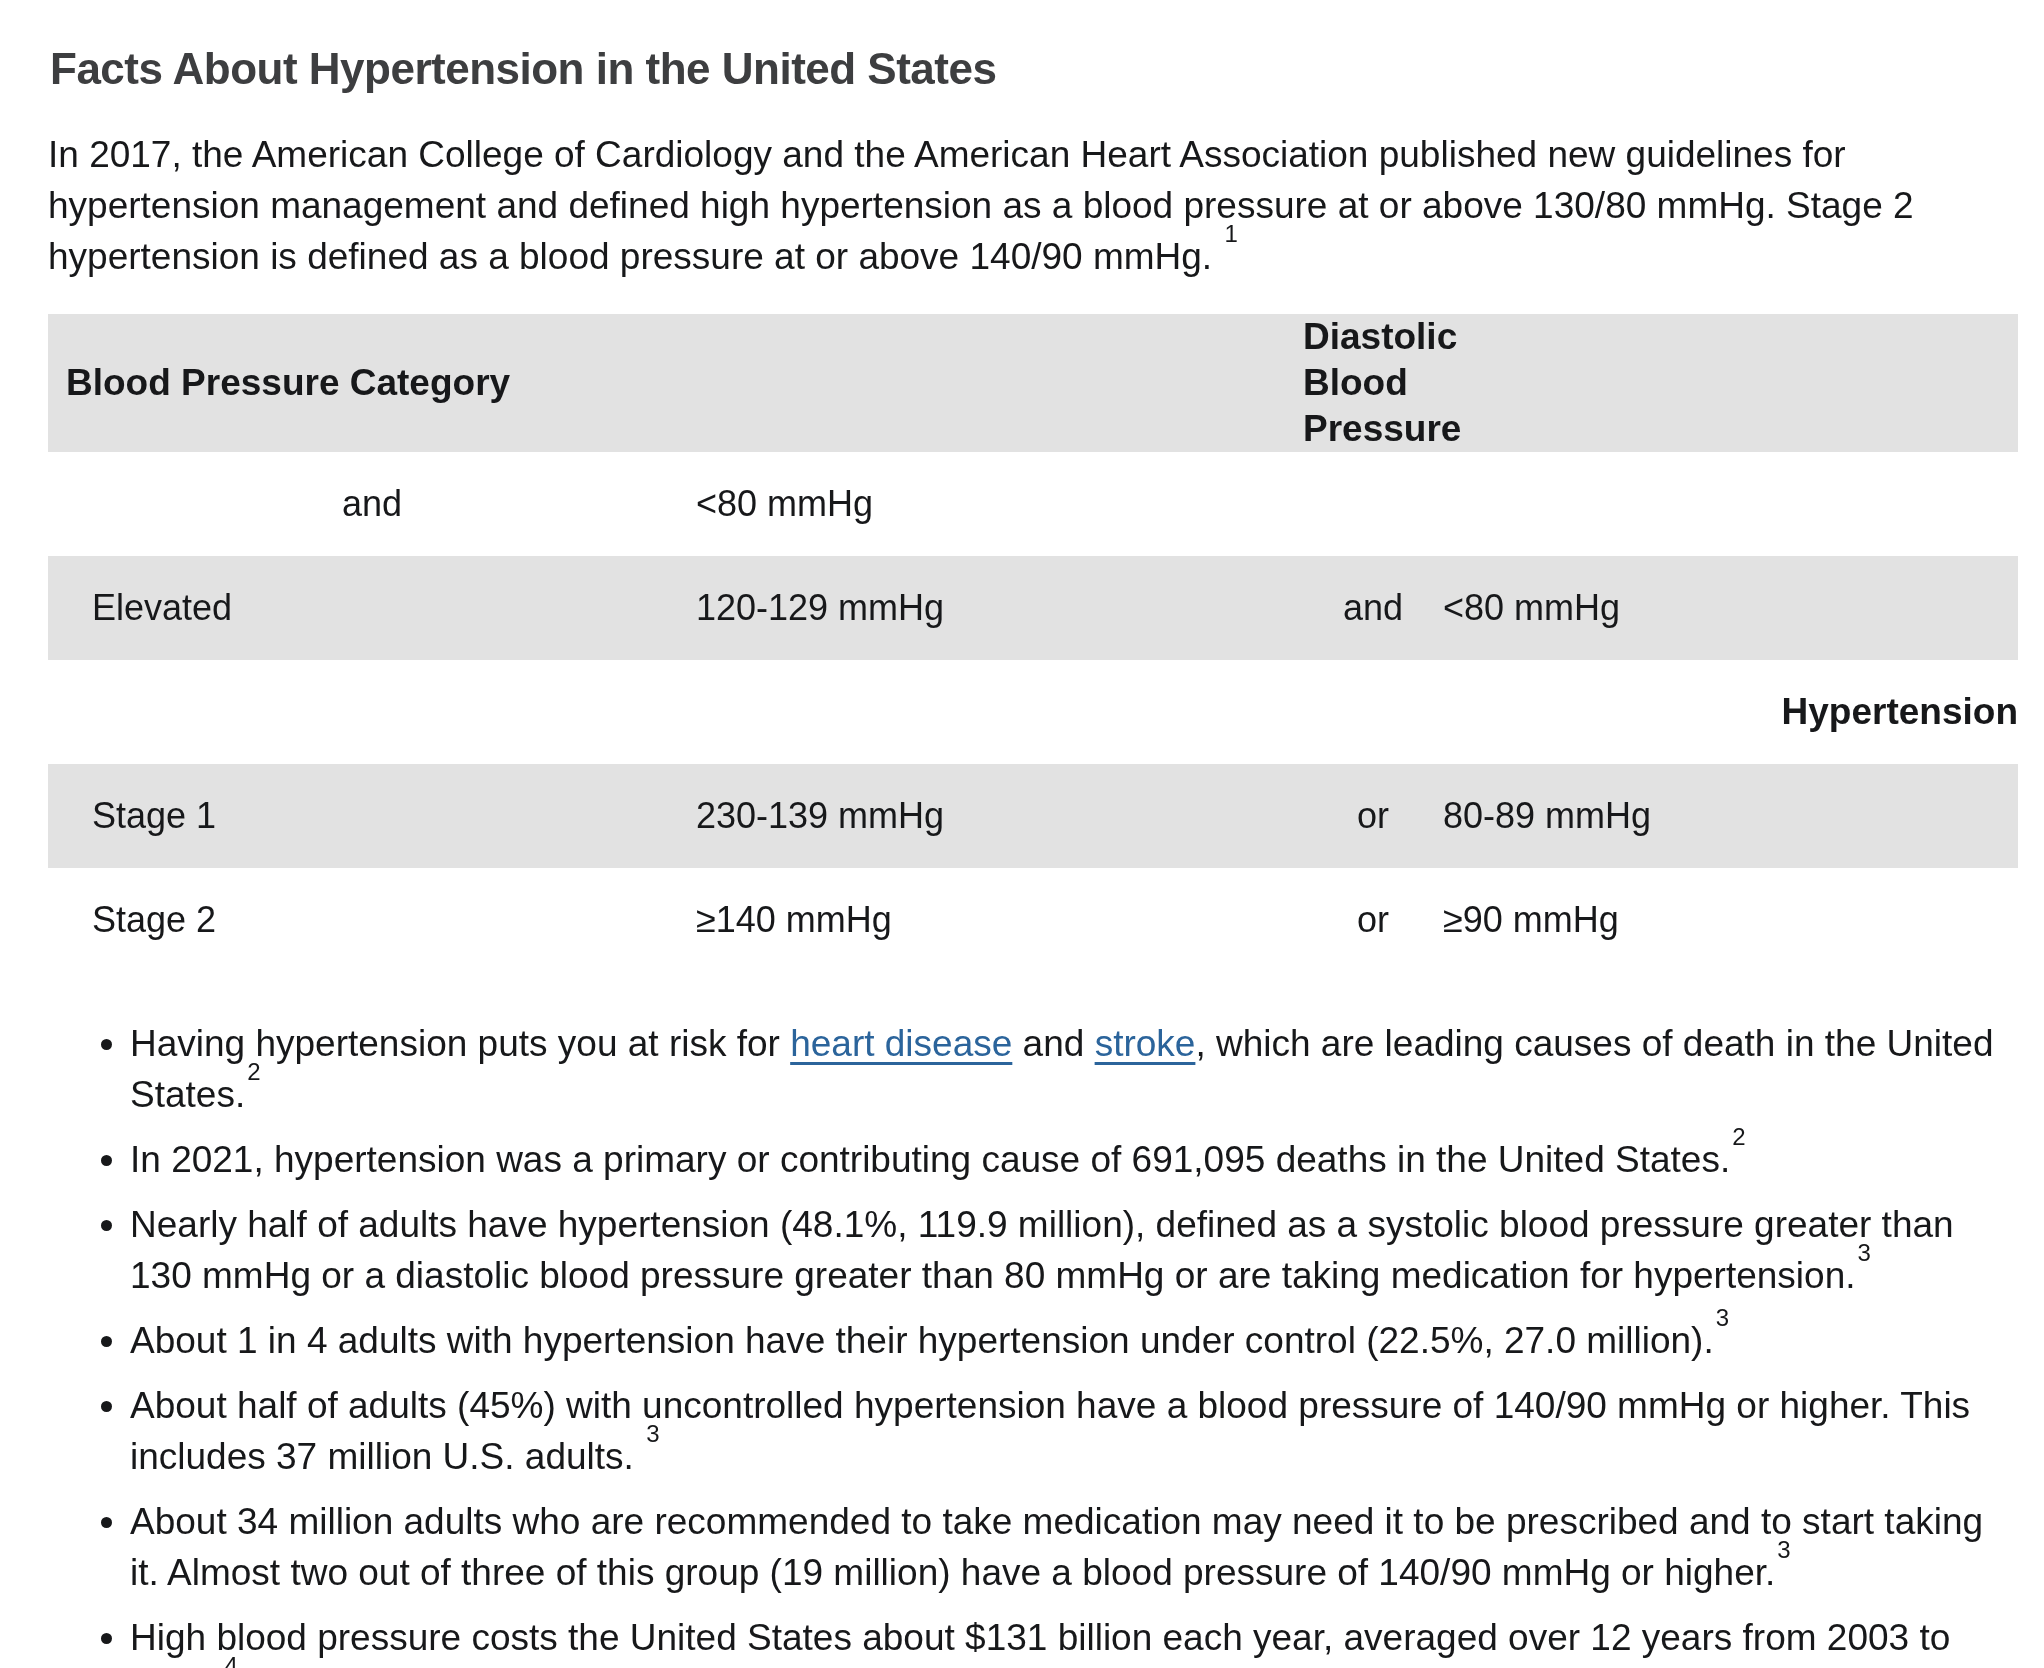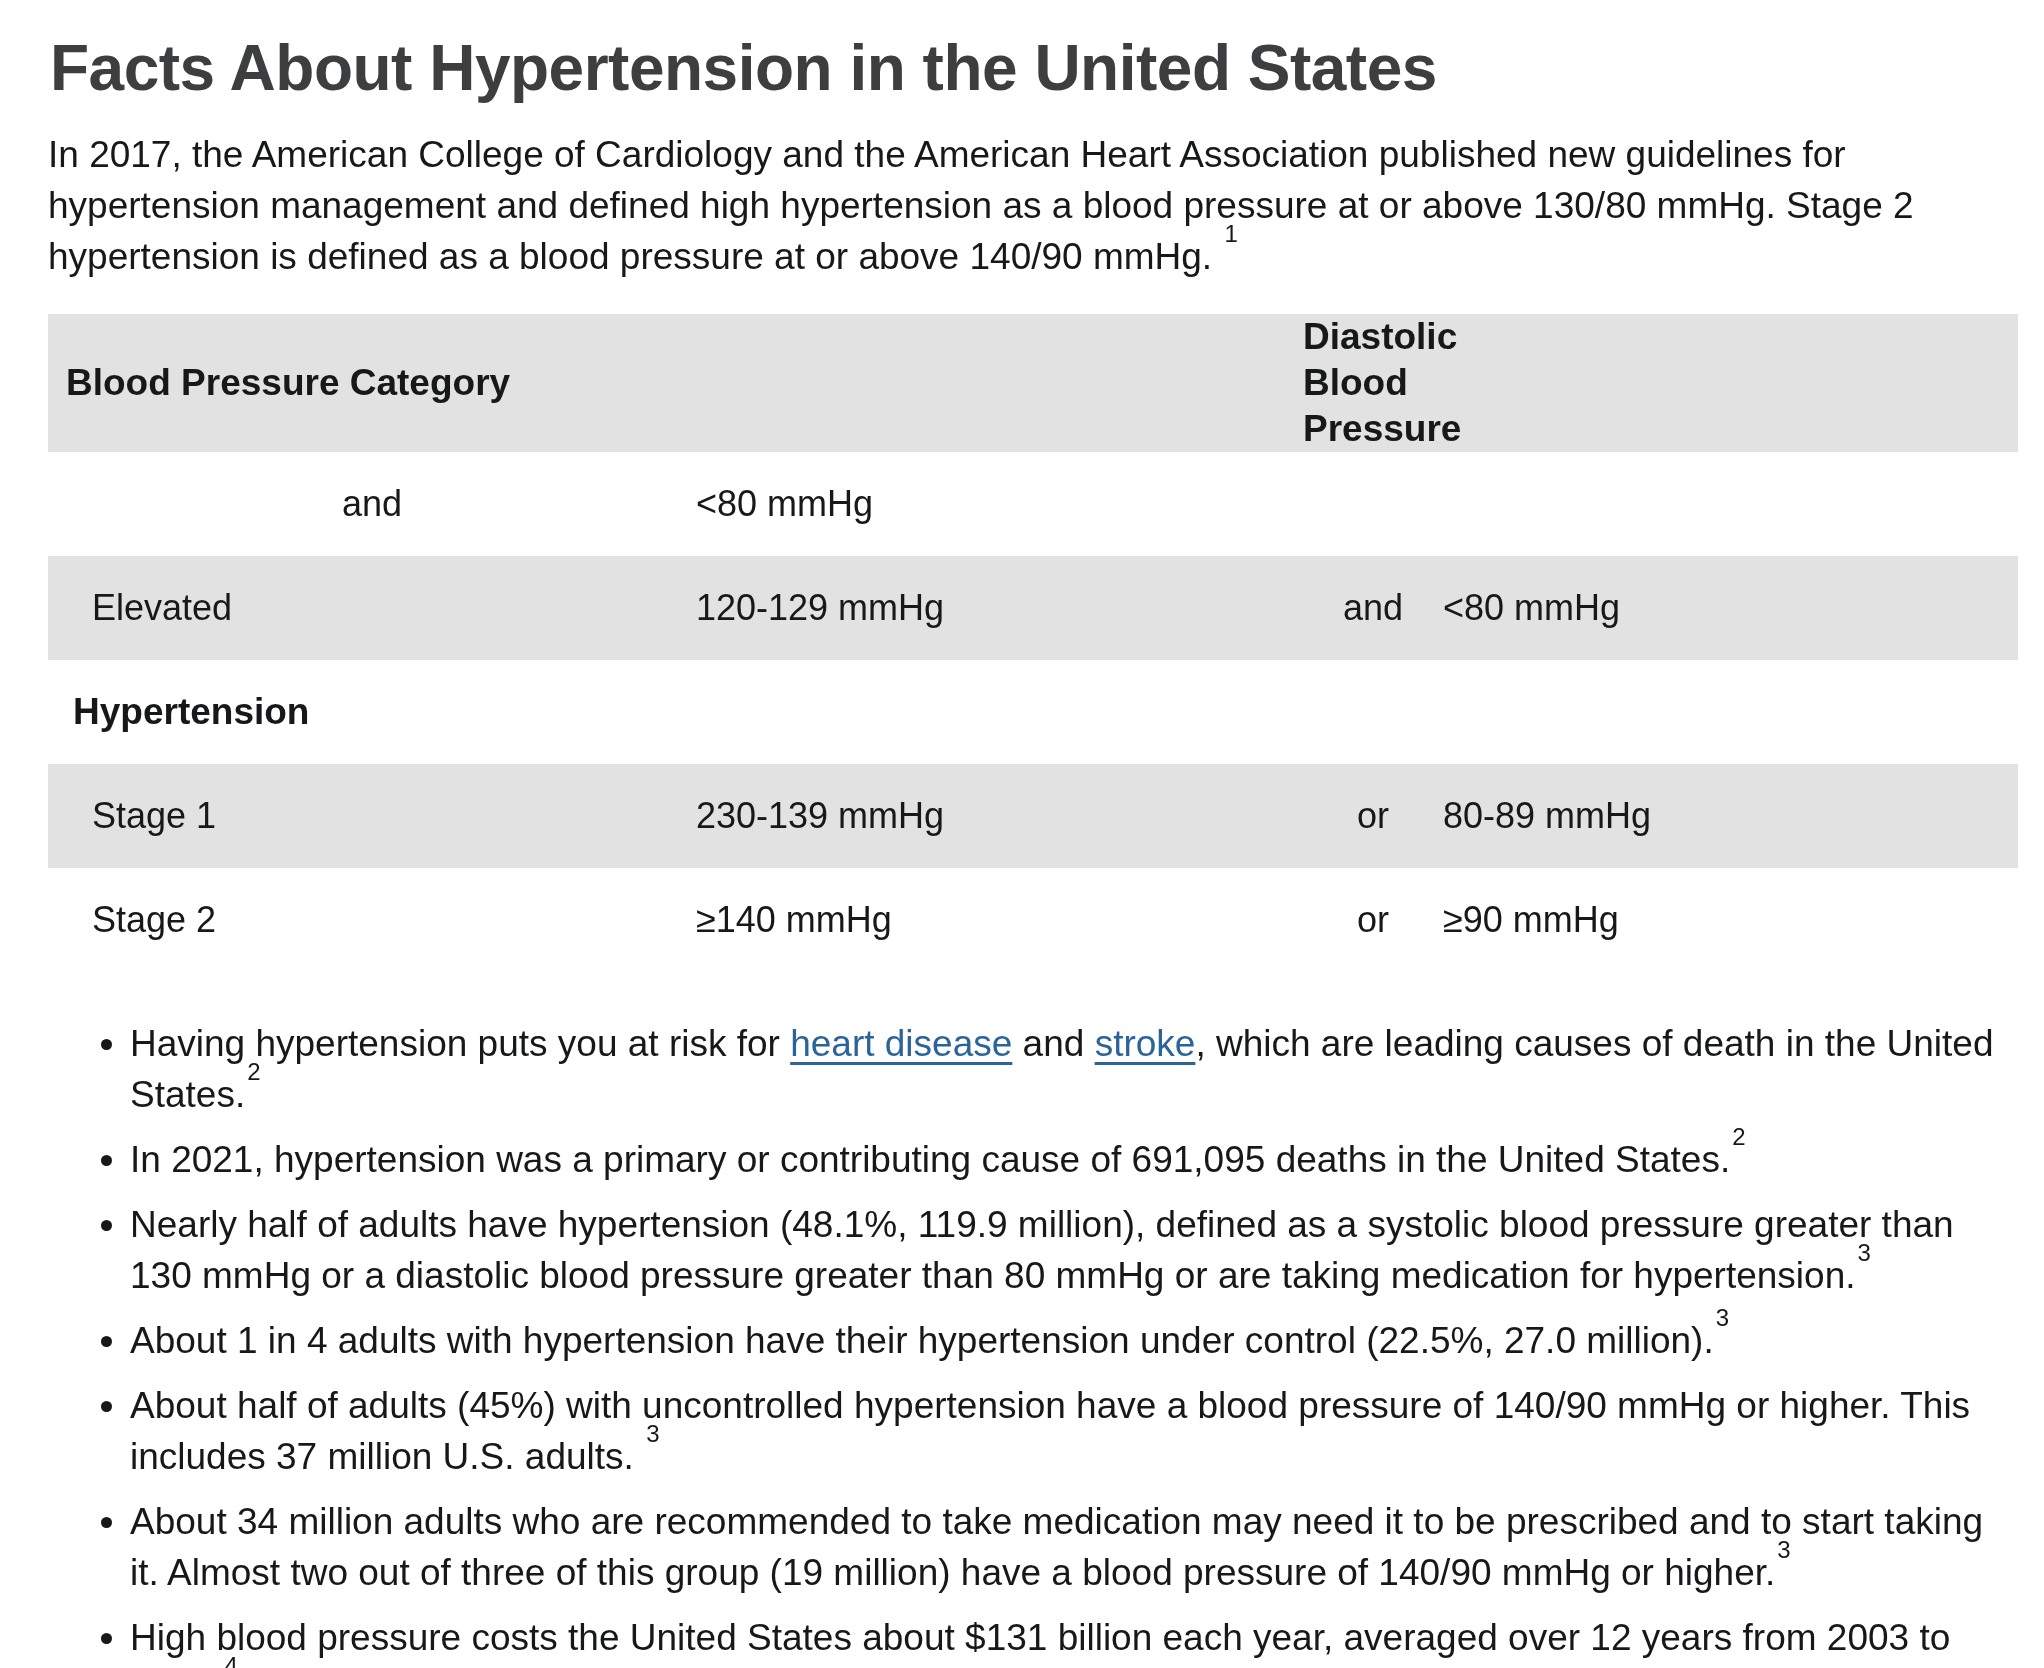--- a/index.html
+++ b/index.html
@@ -12,21 +12,21 @@
     height: 1668px;
     font-family: "Liberation Sans", "DejaVu Sans", sans-serif;
     color: var(--text-color, #17181a);
     overflow: hidden;
   }
   .content {
     padding: 0 26px 0 48px;
     box-sizing: border-box;
   }
   h1.page-title {
-    font-size: 64px;
+    font-size: 44px;
     line-height: 77px;
     font-weight: 700;
     color: var(--heading-color, #3d3e40);
     margin: 30px 0 22px 2px;
     letter-spacing: -0.5px;
   }
   .intro {
     font-size: 37px;
     line-height: 51px;
     margin: 0 0 32px 0;
@@ -61,20 +61,21 @@
     padding-left: 44px;
   }
   .thead .tcell.cat {
     padding-left: 18px;
   }
   .tcell.conj {
     text-align: center;
   }
   .trow.subhead {
     grid-template-columns: 1fr;
+    text-align: right;
   }
   .subhead .tcell {
     font-weight: 700;
     font-size: 37px;
     padding-left: 25px;
   }
   
   ul.facts {
     margin: 46px 0 0 0;
     padding-left: 82px;

